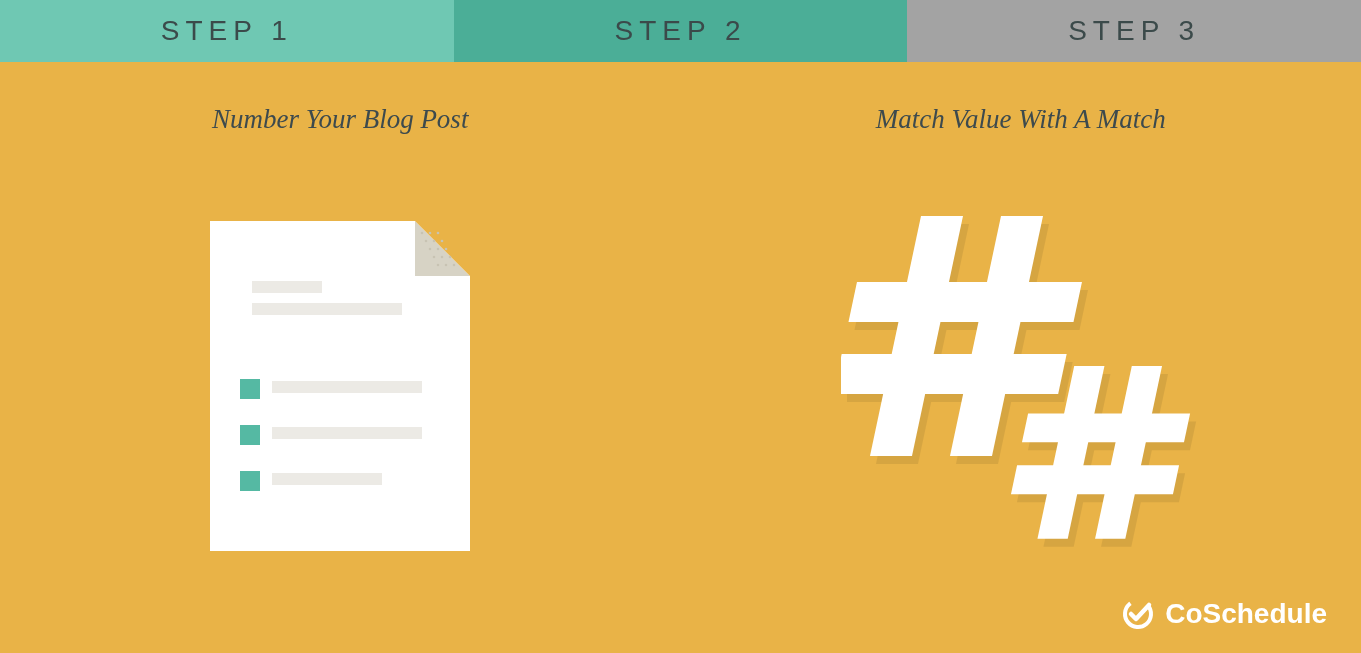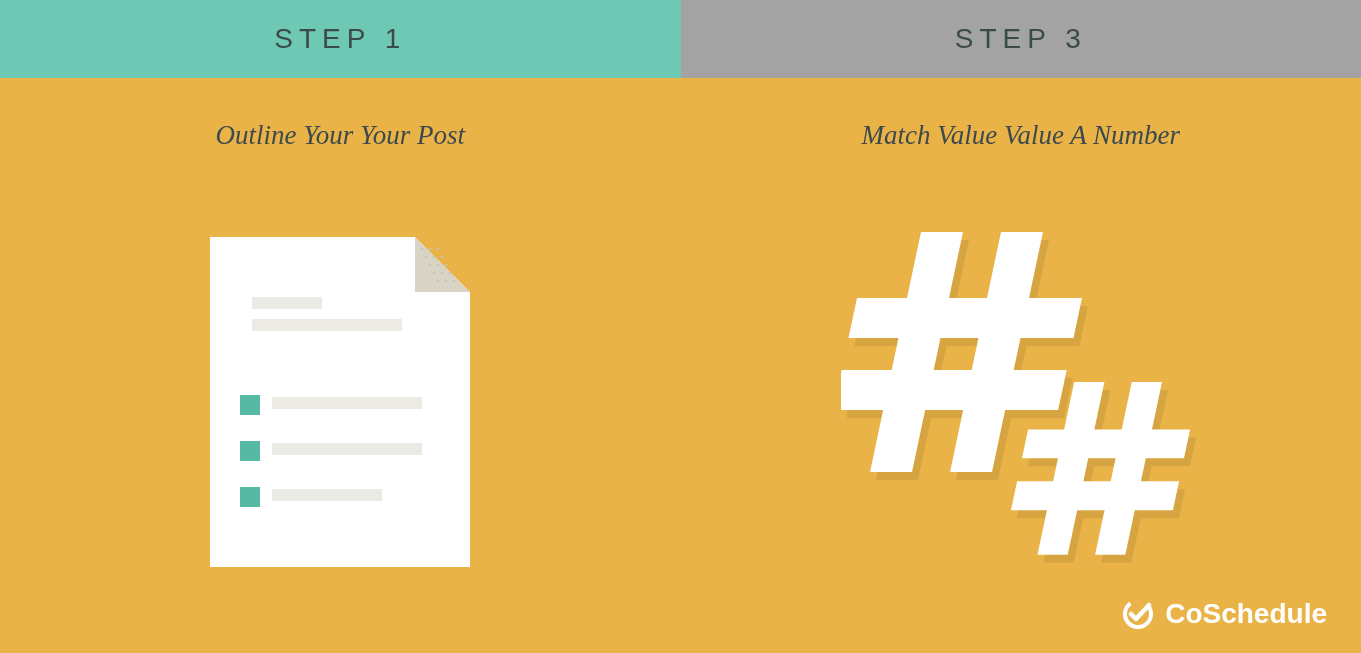--- a/index.html
+++ b/index.html
@@ -6,21 +6,21 @@
   html, body { width: 1361px; height: 653px; }
   body {
     font-family: Georgia, "Times New Roman", serif;
     background: #e9b347;
     position: relative;
     overflow: hidden;
   }
   .step-bar {
     display: flex;
     width: 100%;
-    height: 78px;
+    height: 62px;
   }
   .step-tab {
     flex: 1;
     display: flex;
     align-items: center;
     justify-content: center;
     font-family: "Helvetica Neue", Arial, sans-serif;
     font-size: 28px;
     letter-spacing: 6px;
     font-weight: 400;
@@ -69,27 +69,28 @@
   .logo svg { display: block; }
   .hash {
     filter: drop-shadow(6px 8px 0 rgba(0,0,0,0.08));
   }
 </style>
 </head>
 <body>
 
 <div class="step-bar">
   <div class="step-tab c1">STEP 1</div>
+  <div class="step-tab c2">STEP 2</div>
   <div class="step-tab c3">STEP 3</div>
 </div>
 
 <div class="content">
 
   <div class="col">
-    <div class="col-title">Outline Your Your Post</div>
+    <div class="col-title">Number Your Blog Post</div>
     <div class="illus">
       <svg width="260" height="330" viewBox="0 0 260 330">
 
         <rect x="0" y="0" width="260" height="330" fill="#ffffff"></rect>
 
         <polygon points="205,0 260,55 205,55" fill="#d7d3c5"></polygon>
         <polygon points="205,0 260,0 260,55" fill="#e9b347"></polygon>
 
         <g fill="#c8c3b3">
           <circle cx="212" cy="12" r="1.3"></circle>
@@ -122,21 +123,21 @@
         </g>
         <g>
           <rect x="30" y="250" width="20" height="20" fill="#55b9a3"></rect>
           <rect x="62" y="252" width="110" height="12" fill="#eceae5"></rect>
         </g>
       </svg>
     </div>
   </div>
 
   <div class="col">
-    <div class="col-title">Match Value Value A Number</div>
+    <div class="col-title">Match Value With A Match</div>
     <div class="illus">
       <svg class="hash" width="360" height="340" viewBox="0 0 360 340">
         <g fill="#ffffff" transform="translate(0,-10)">
 
           <g transform="translate(20,10) skewX(-12)">
             <rect x="60" y="0" width="42" height="240"></rect>
             <rect x="140" y="0" width="42" height="240"></rect>
             <rect x="10" y="66" width="225" height="40"></rect>
             <rect x="10" y="138" width="225" height="40"></rect>
           </g>

